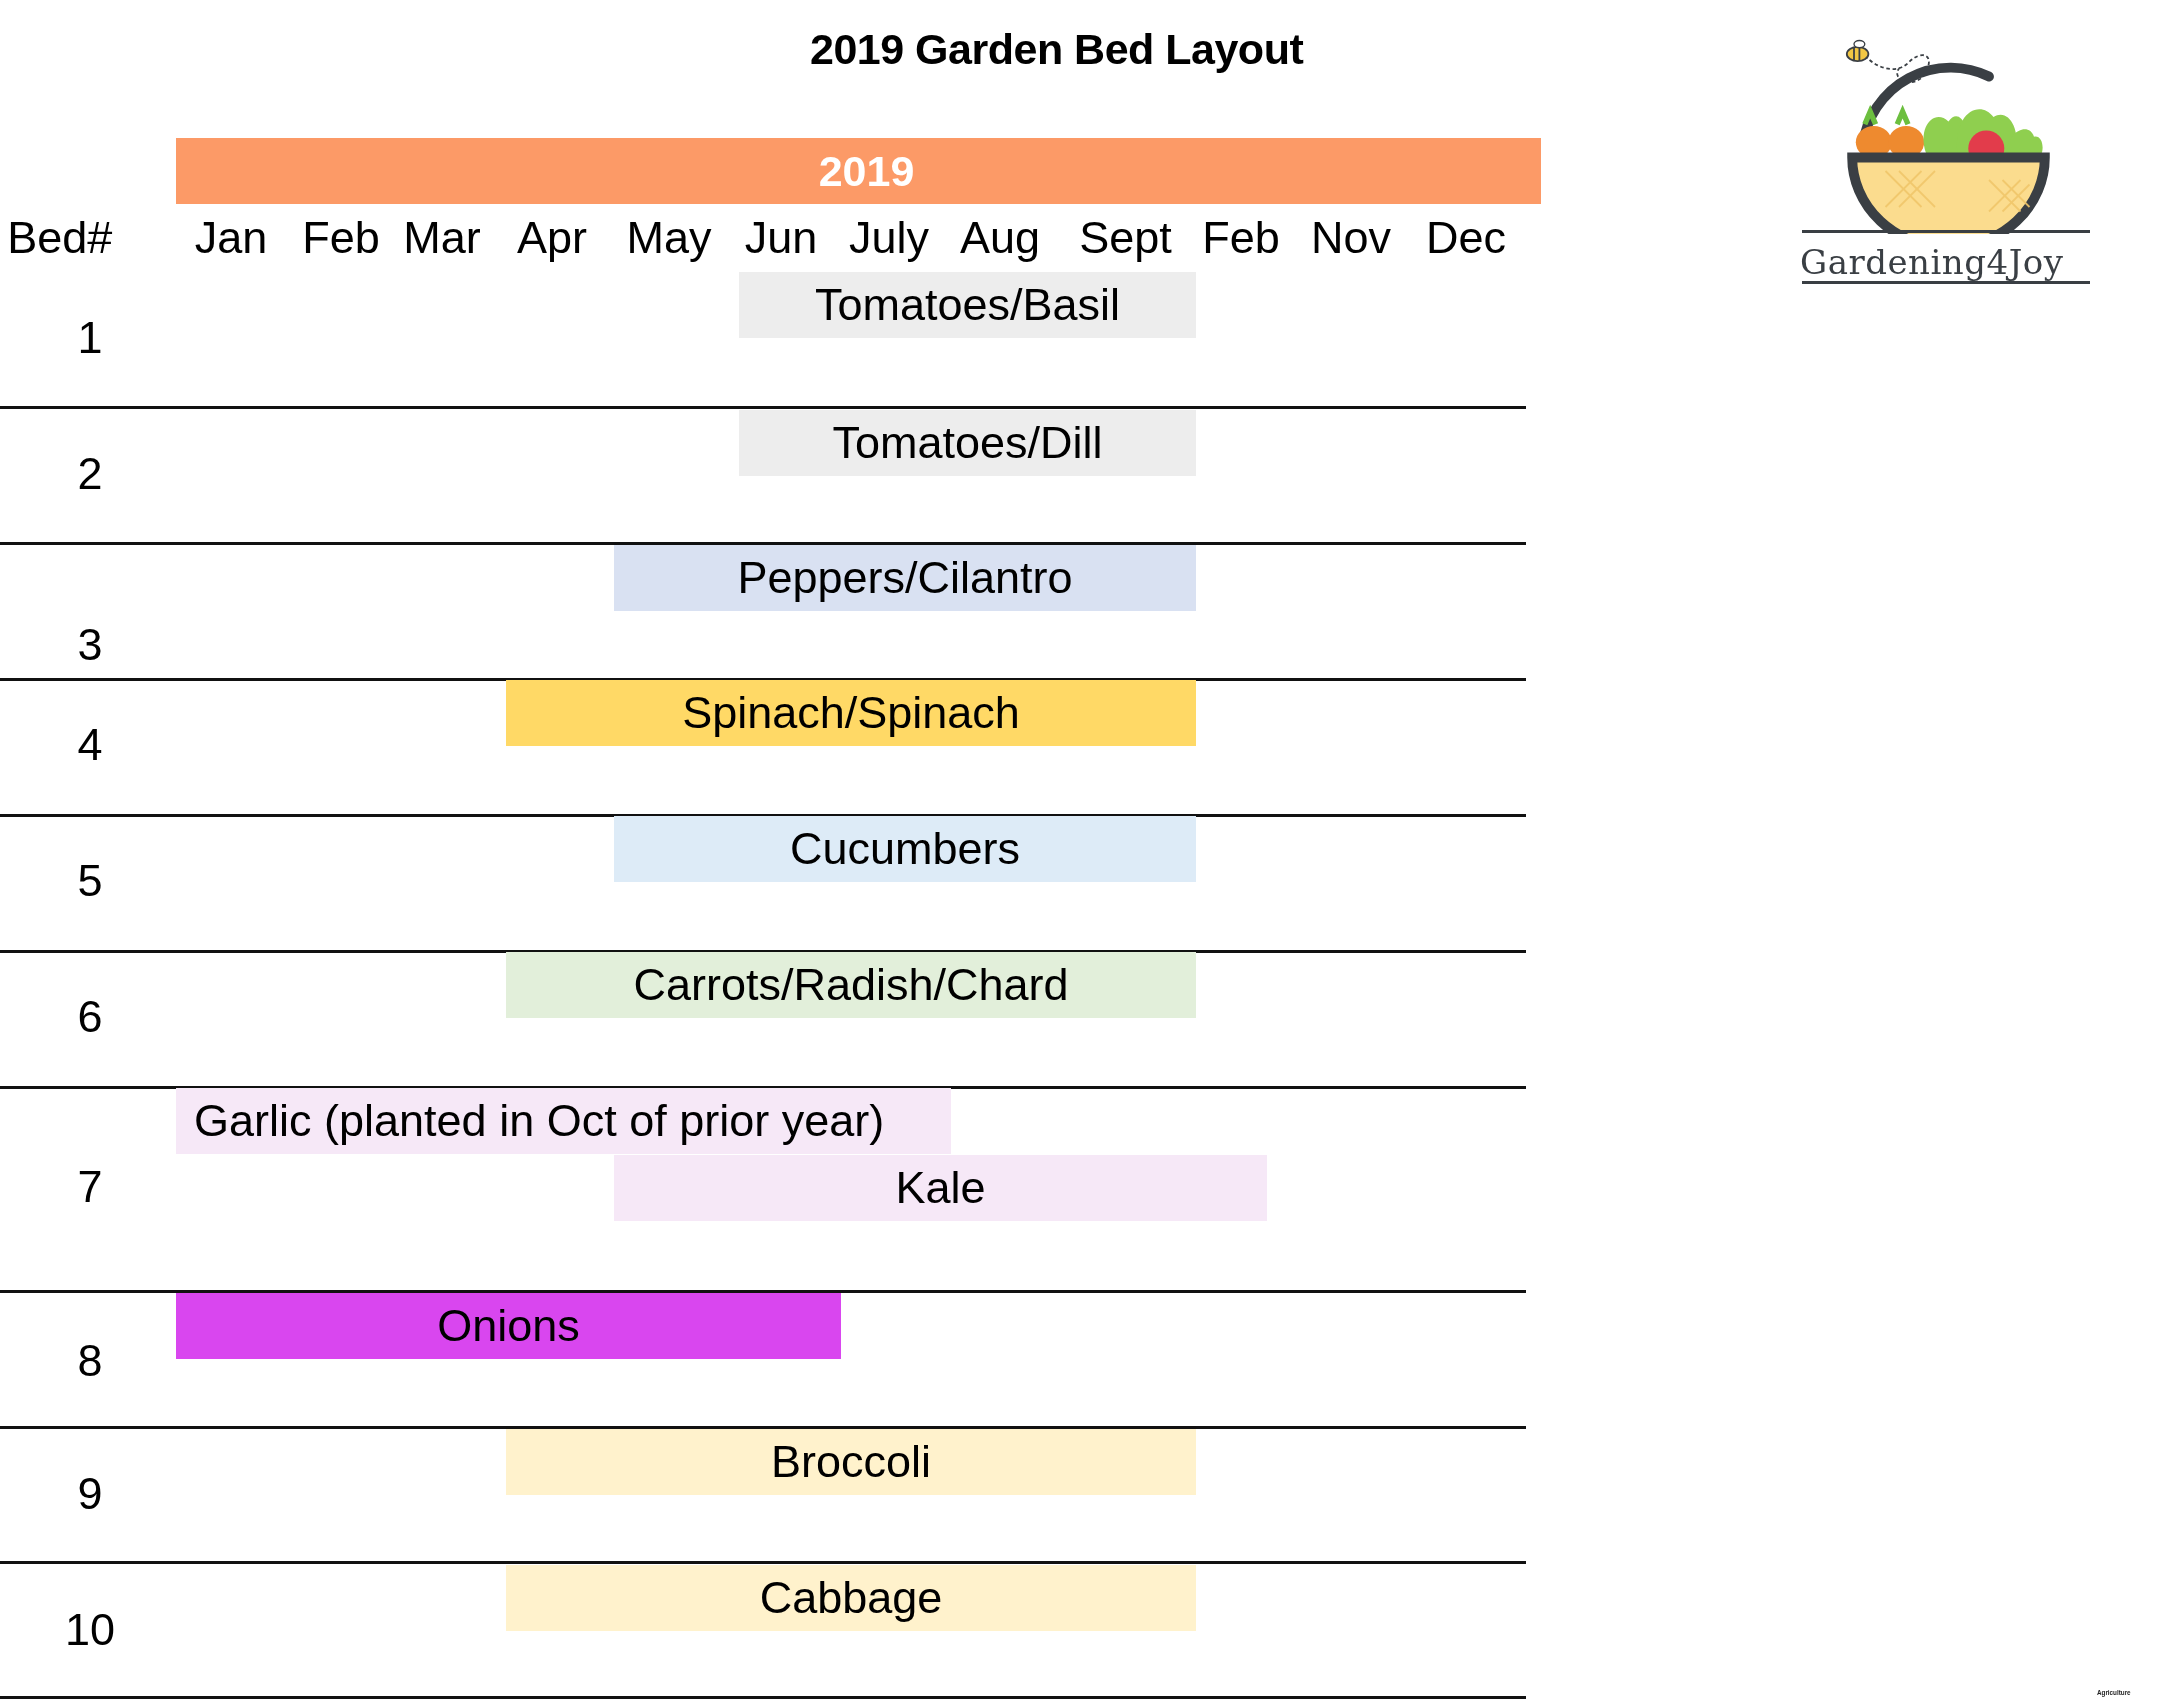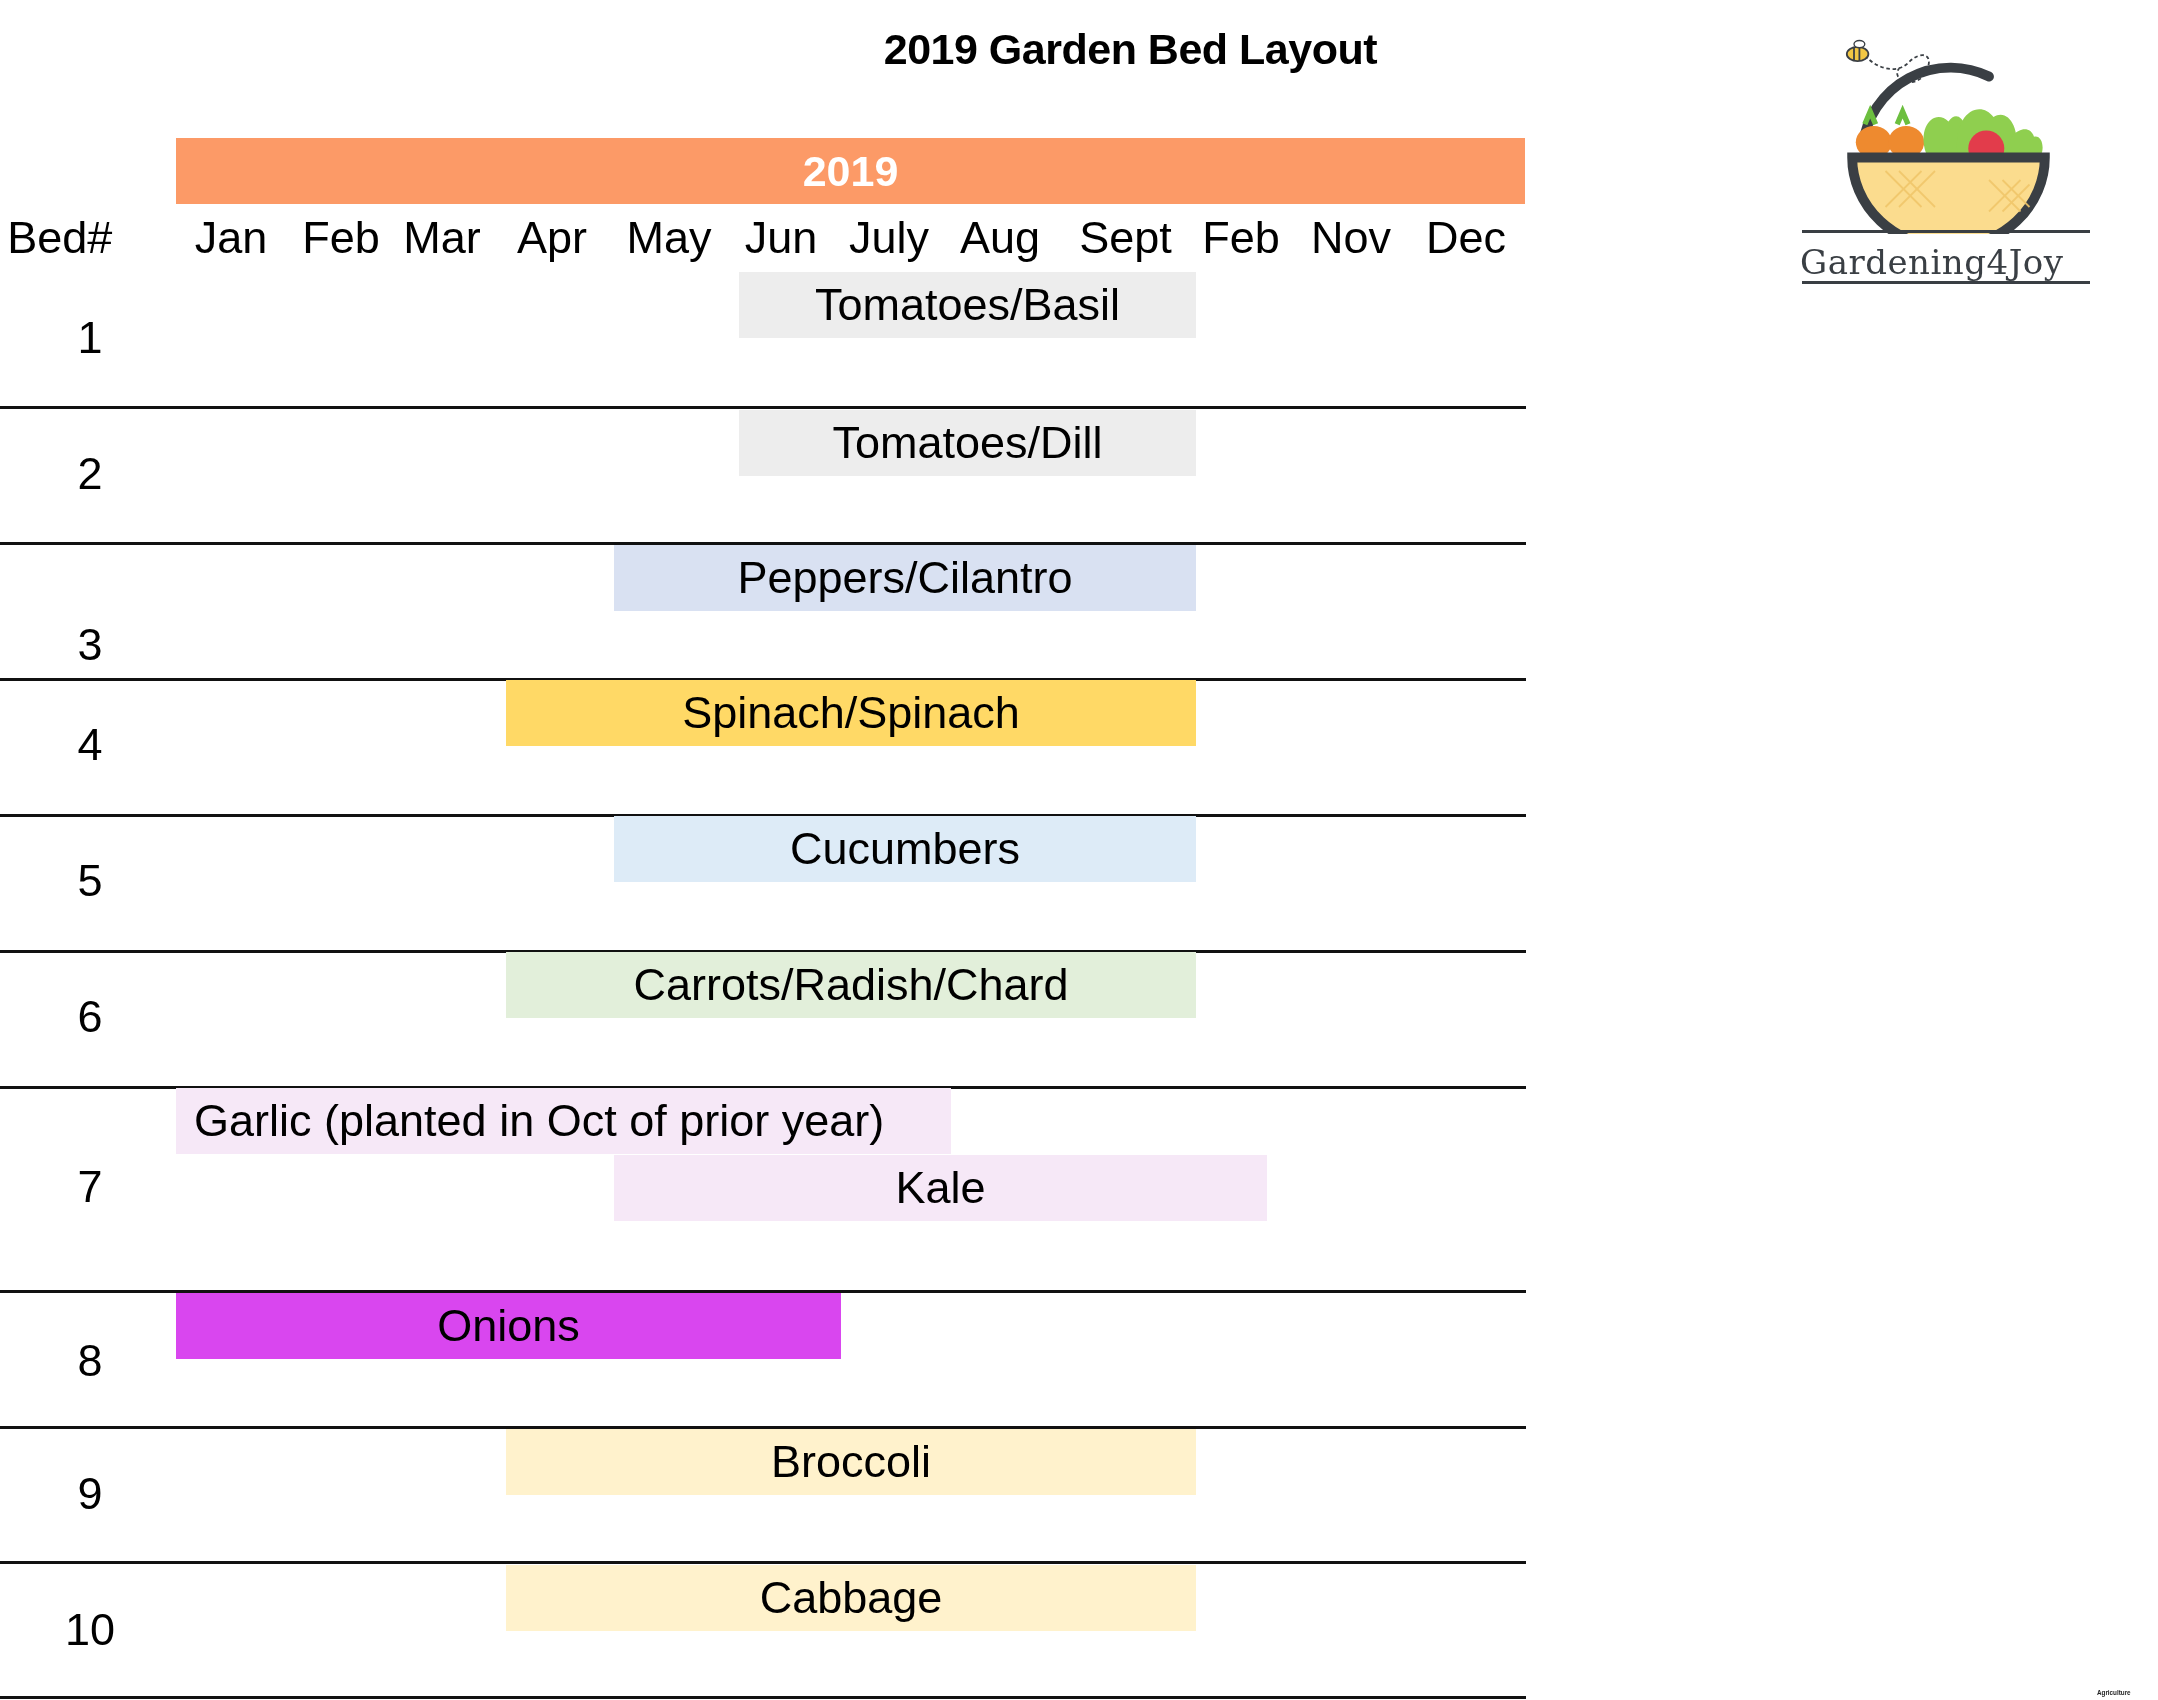--- a/index.html
+++ b/index.html
@@ -22,35 +22,36 @@
     top: 21.6px;
     height: 54px;
     text-align: center;
     font-weight: bold;
     font-size: 43px;
     line-height: 54px;
     letter-spacing: -0.5px;
   }
   .title-inner {
     position: absolute;
-    left: 828px;
+    left: 810px;
     width: 549px;
-    text-align: right;
+    text-align: left;
   }
   .year-bar {
     left: 176px;
     top: 138px;
     width: 1349px;
     height: 66px;
     display: flex;
     align-items: center;
     justify-content: center;
     color: #ffffff;
     font-weight: bold;
     font-size: 43px;
+    padding-left: 16px;
   }
   .header-row {
     top: 209px;
     height: 58px;
     left: 0;
     width: 1530px;
     padding-left: 28px;
   }
   .bed-header {
     position: absolute;

